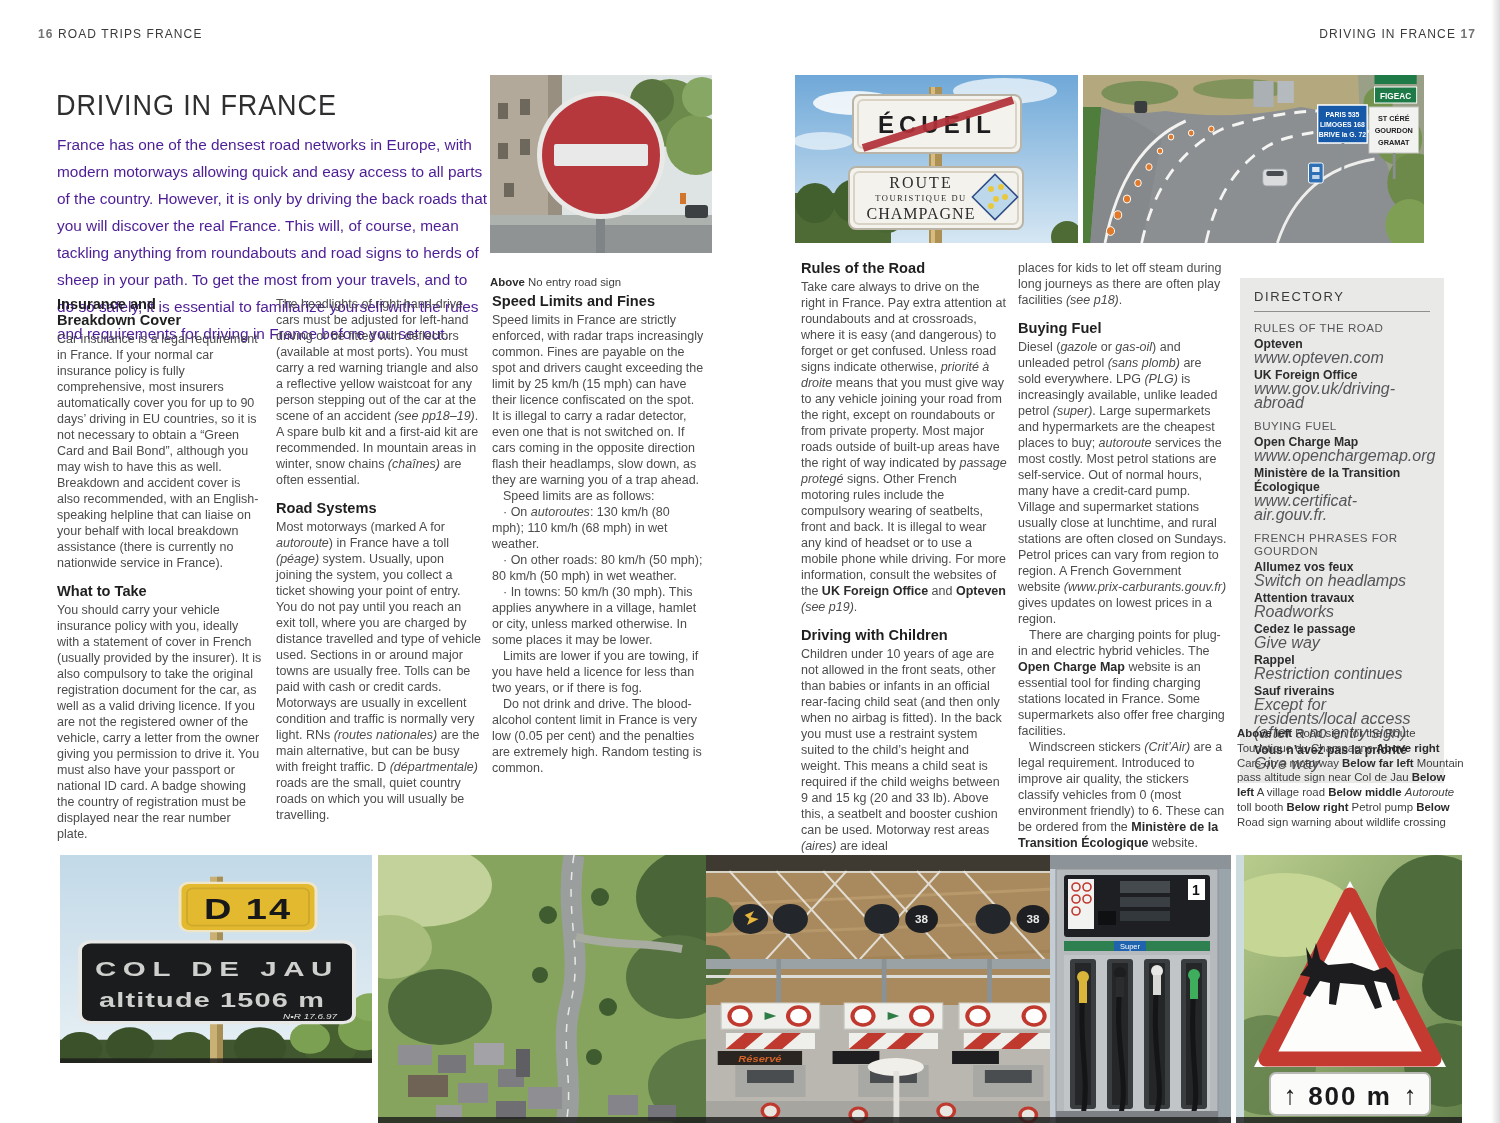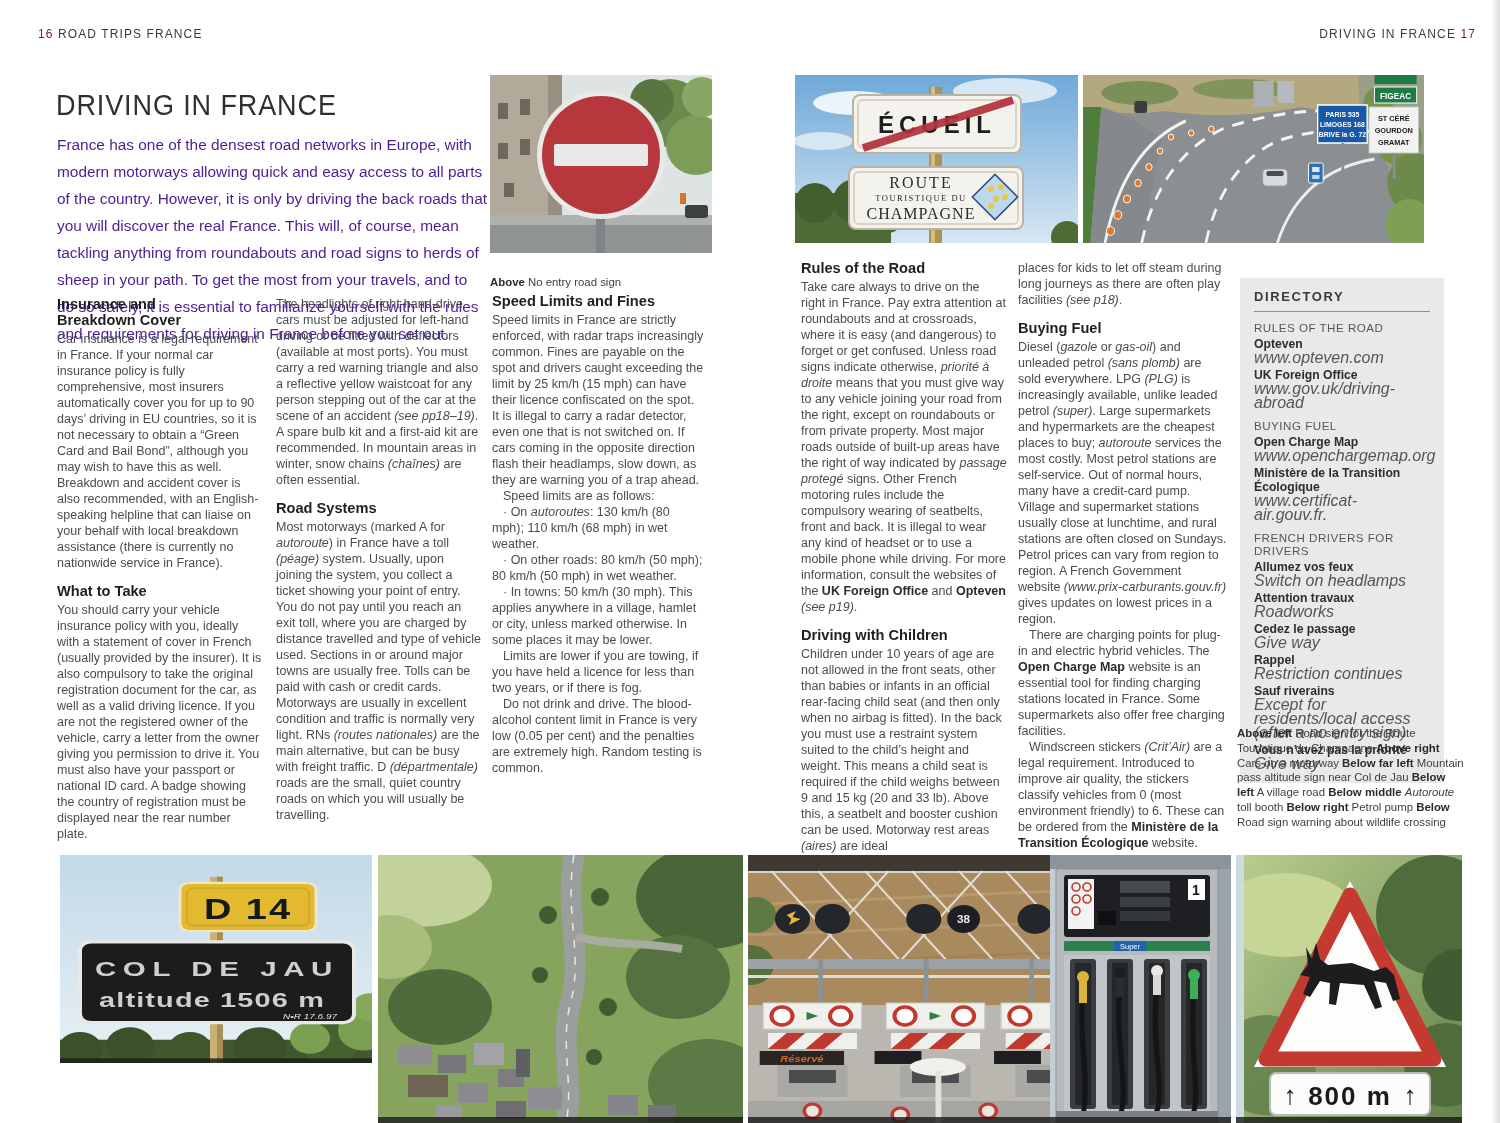--- a/index.html
+++ b/index.html
@@ -2,40 +2,40 @@
 <html><head>
 <meta charset="utf-8">
 <style>
   html,body{margin:0;padding:0;background:#ffffff;}
   .page{position:relative;width:1500px;height:1123px;background:#fff;overflow:hidden;
         font-family:"Liberation Sans",sans-serif;color:#4c4c4e;}
   .edge-shade{position:absolute;right:0;top:0;width:9px;height:100%;
         background:linear-gradient(to right,rgba(0,0,0,0),rgba(0,0,0,.14));}
   .runninghead{position:absolute;top:27px;font-size:12px;letter-spacing:1.1px;color:#3b3b3d;}
   .rh-left{left:38px;} .rh-right{right:24px;text-align:left;}
-  .pgnum{font-weight:normal;color:#7f1d1d;}
+  .pgnum{font-weight:bold;color:#737373;}
   .main-title{position:absolute;left:56px;top:68px;font-size:30px;letter-spacing:1px;
         color:#2f2f31;font-weight:400;transform:scaleX(.90);transform-origin:left top;white-space:nowrap;}
   .intro{position:absolute;left:57px;top:116px;width:430px;font-size:15.4px;line-height:27px;color:#4c1d95;}
   .col{position:absolute;font-size:12.5px;line-height:16px;color:#4c4c4e;text-align:left;}
   .col h3{font-size:14.6px;line-height:16px;color:#1f1f21;margin:12px 0 3px;white-space:pre-line;
         font-weight:bold;}
   .col h3:first-child{margin-top:0;}
   .col p{margin:0;}
   .col p.indent{text-indent:11px;}
   .r-b{font-weight:bold;color:#2b2b2d;}
   .r-i{font-style:italic;}
   .photo{position:absolute;overflow:hidden;background:#ddd;}
   .photo svg{display:block;width:100%;height:100%;}
   .caption{position:absolute;font-size:11.4px;line-height:14.6px;color:#3e3e40;}
   .captions-block{position:absolute;left:1237px;top:726px;width:228px;
         font-size:11.4px;line-height:14.8px;color:#3e3e40;}
   .directory{position:absolute;left:1240px;top:278px;width:204px;min-height:430px;
         background:#e9e9e7;box-sizing:border-box;padding:11px 14px 12px;}
-  .dir-title{font-size:13px;letter-spacing:1.6px;color:#3a3a3c;font-weight:700;
+  .dir-title{font-size:13px;letter-spacing:1.6px;color:#3a3a3c;font-weight:400;
         padding-bottom:7px;border-bottom:1px solid #8f8f8d;margin:0 0 2px;}
   .dir-label{font-size:11.6px;letter-spacing:.5px;color:#55555f;margin:9px 0 0;color:#56565a;}
   .dir-name{font-size:12.2px;font-weight:bold;color:#2d2d2f;line-height:14px;margin-top:3px;}
   .dir-detail{font-size:16px;font-style:italic;color:#55555a;line-height:14px;}
   svg text{font-family:"Liberation Sans",sans-serif;}
   svg text.serif{font-family:"Liberation Serif",serif;}
 </style>
 </head>
 <body>
 
@@ -231,21 +231,21 @@
         <div class="dir-label">RULES OF THE ROAD</div>
         <div class="dir-name">Opteven</div>
         <div class="dir-detail">www.opteven.com</div>
         <div class="dir-name">UK Foreign Office</div>
         <div class="dir-detail">www.gov.uk/driving-abroad</div>
         <div class="dir-label">BUYING FUEL</div>
         <div class="dir-name">Open Charge Map</div>
         <div class="dir-detail">www.openchargemap.org</div>
         <div class="dir-name">Ministère de la Transition Écologique</div>
         <div class="dir-detail">www.certificat-air.gouv.fr.</div>
-        <div class="dir-label">FRENCH DRIVERS FOR DRIVERS</div>
+        <div class="dir-label">FRENCH PHRASES FOR GOURDON</div>
         <div class="dir-name">Allumez vos feux</div>
         <div class="dir-detail">Switch on headlamps</div>
         <div class="dir-name">Attention travaux</div>
         <div class="dir-detail">Roadworks</div>
         <div class="dir-name">Cedez le passage</div>
         <div class="dir-detail">Give way</div>
         <div class="dir-name">Rappel</div>
         <div class="dir-detail">Restriction continues</div>
         <div class="dir-name">Sauf riverains</div>
         <div class="dir-detail">Except for residents/local access (after a no entry sign)</div>
@@ -319,21 +319,21 @@
       </g>
       <circle cx="170" cy="60" r="9" fill="#3f5c31"></circle>
         <circle cx="222" cy="42" r="9" fill="#3f5c31"></circle>
       <circle cx="162" cy="120" r="8" fill="#3f5c31"></circle>
         <circle cx="230" cy="152" r="9" fill="#3f5c31"></circle>
       <circle cx="216" cy="202" r="8" fill="#3f5c31"></circle>
       <rect x="0" y="262" width="365" height="6" fill="#1a1a1a" opacity=".8"></rect>
     </svg>
   </div>
 
-  <div class="photo" style="left:748px;top:855px;width:348px;height:268px;">
+  <div class="photo" style="left:706px;top:855px;width:348px;height:268px;">
     <svg viewBox="0 0 297 268" preserveAspectRatio="none">
       <rect width="297" height="150" fill="#a98a5e"></rect>
       <line x1="0" y1="50" x2="297" y2="34" stroke="#bfa071" stroke-width="3" opacity=".7"></line>
       <line x1="0" y1="80" x2="297" y2="66" stroke="#bfa071" stroke-width="3" opacity=".6"></line>
       <line x1="0" y1="110" x2="297" y2="96" stroke="#9c7f52" stroke-width="3" opacity=".6"></line>
       <rect x="0" y="0" width="297" height="16" fill="#3f3a31"></rect>
       <rect x="0" y="16" width="297" height="2" fill="#d9d3c6"></rect>
       <g stroke="#e9e6df" stroke-width="2" opacity=".9">
         <line x1="20" y1="16" x2="90" y2="106"></line>
           <line x1="60" y1="16" x2="130" y2="106"></line>

